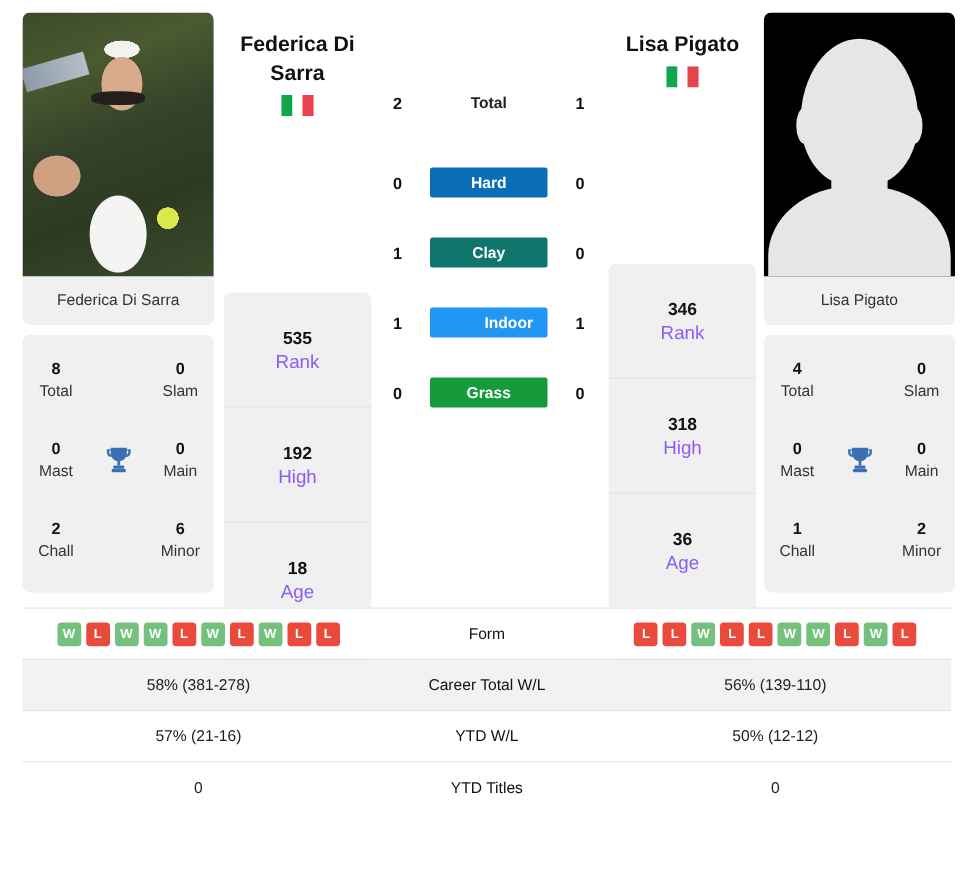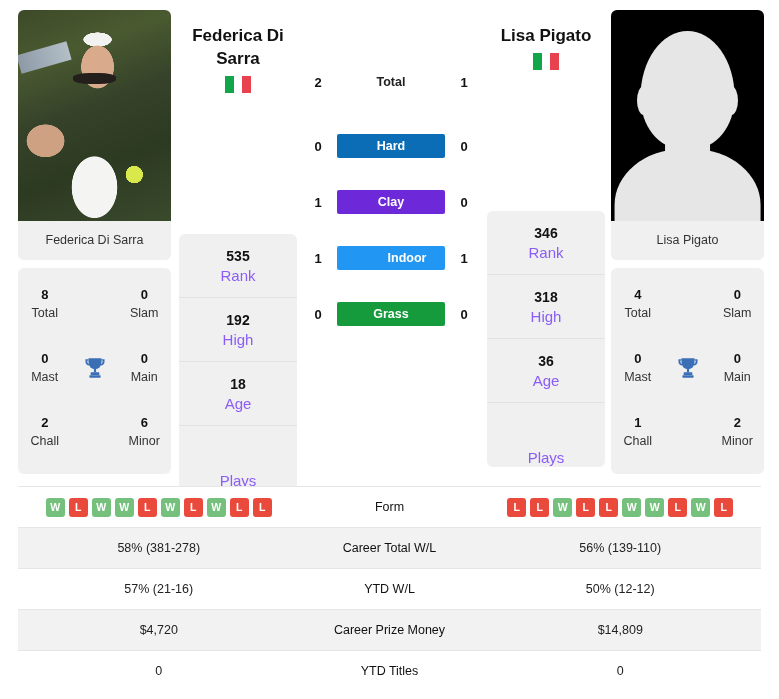--- a/index.html
+++ b/index.html
@@ -108,21 +108,21 @@
 
   
   .rank-card {
     background: #f0f0f0;
     border-radius: 6px;
     margin-top: 141px;
     width: 118px;
     overflow: hidden;
   }
   .rank-cell {
-    height: 64px;
+    height: 92px;
     display: flex; flex-direction: column;
     align-items: center; justify-content: center;
     border-bottom: 1px solid #e2e2e2;
   }
   .rank-cell:last-child { border-bottom: none; }
   .rank-cell .num { font-size: 14px; font-weight: bold; color: #111; line-height: 19px; }
   .rank-cell .lab { font-size: 15px; color: #8b5cf6; line-height: 19px; }
   .rank-cell.plays { justify-content: flex-end; }
   .rank-cell.plays .lab { line-height: 19px; }
 
@@ -136,21 +136,21 @@
   .mid-row.total-row { height: 40px; margin-bottom: 16px; }
   .side-num {
     width: 30px; text-align: center;
     font-size: 13px; font-weight: bold; color: #111;
   }
   .mid-label-plain {
     flex: 1; text-align: center;
     font-size: 12.5px; font-weight: bold; color: #222;
   }
   .surface-bar {
-    width: 108px; height: 24px;
+    width: 94px; height: 24px;
     border-radius: 2px;
     display: flex; align-items: center; justify-content: center;
     color: #ffffff; font-size: 12.5px; font-weight: bold;
   }
 
   
   .table { position: absolute; left: 18px; top: 486px; width: 743px; }
   .trow-t {
     display: flex; align-items: center;
     height: 41px;
@@ -282,21 +282,21 @@
           <span class="mid-label-plain">Total</span>
           <span class="side-num">1</span>
         </div>
         <div class="mid-row">
           <span class="side-num">0</span>
           <span class="surface-bar" id="bar0" style="background: rgb(10, 109, 181);">Hard</span>
           <span class="side-num">0</span>
         </div>
         <div class="mid-row">
           <span class="side-num">1</span>
-          <span class="surface-bar" id="bar1" style="background: #6d28d9;">Clay</span>
+          <span class="surface-bar" id="bar1" style="background: #0f766e;">Clay</span>
           <span class="side-num">0</span>
         </div>
         <div class="mid-row">
           <span class="side-num">1</span>
           <span class="surface-bar" id="bar2" style="background: rgb(33, 150, 243); padding-left: 32px;">Indoor</span>
           <span class="side-num">1</span>
         </div>
         <div class="mid-row">
           <span class="side-num">0</span>
           <span class="surface-bar" id="bar3" style="background: rgb(21, 154, 60);">Grass</span>
@@ -431,25 +431,20 @@
       <div class="tcol-c">Career Total W/L</div>
       <div class="tcol-r">56% (139-110)</div>
     </div>
 
     <div class="trow-t even">
       <div class="tcol-l">57% (21-16)</div>
       <div class="tcol-c">YTD W/L</div>
       <div class="tcol-r">50% (12-12)</div>
     </div>
 
-    <div class="trow-t odd">
-      <div class="tcol-l">$4,720</div>
-      <div class="tcol-c">Career Prize Money</div>
-      <div class="tcol-r">$14,809</div>
-    </div>
 
     <div class="trow-t even">
       <div class="tcol-l">0</div>
       <div class="tcol-c">YTD Titles</div>
       <div class="tcol-r">0</div>
     </div>
 
   </div>
 </div>
 

